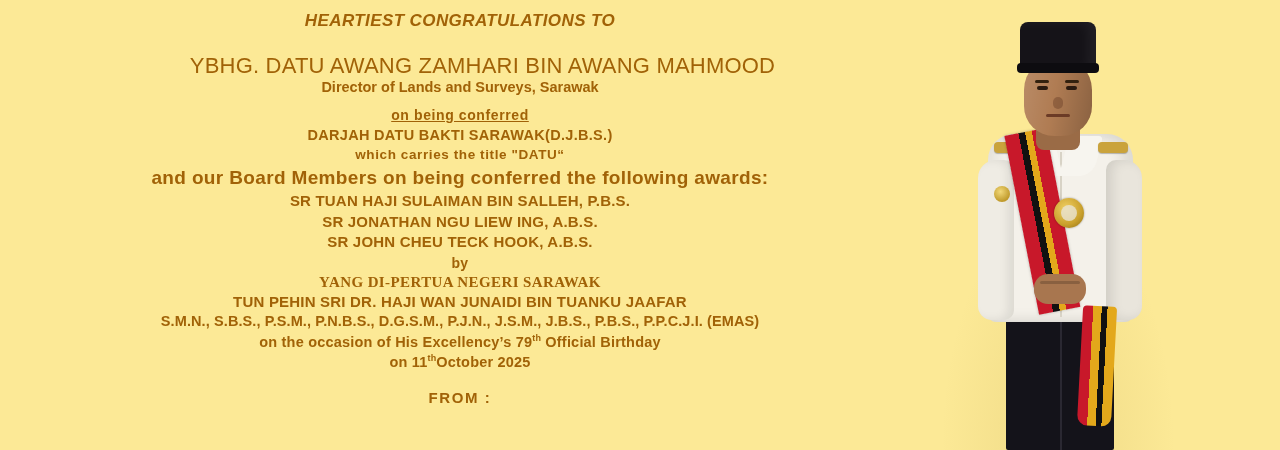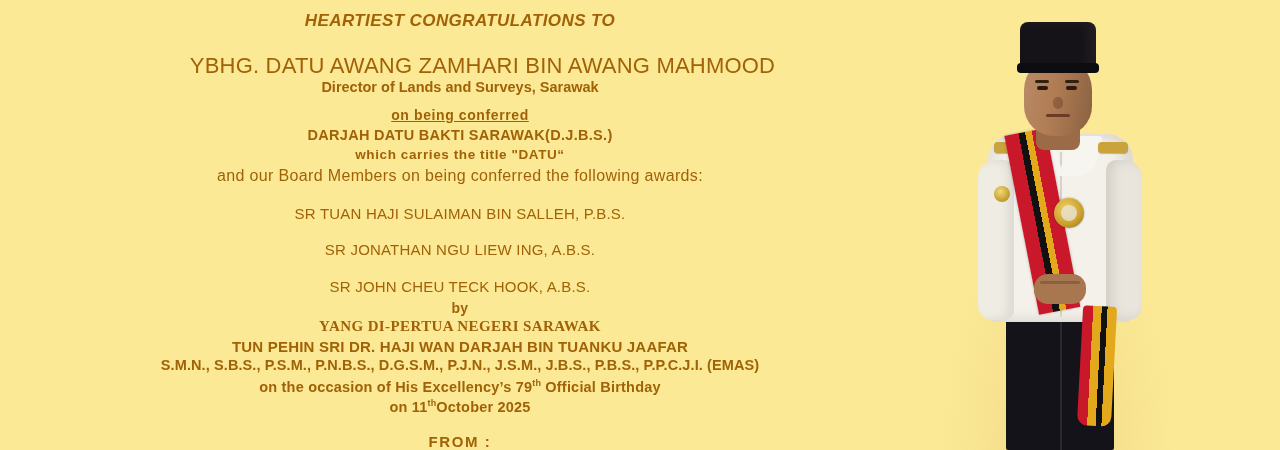--- a/index.html
+++ b/index.html
@@ -70,28 +70,28 @@
     letter-spacing: 0.3px;
   }
   .l-title {
     margin-top: 3px;
     font-size: 13.5px;
     font-weight: bold;
     letter-spacing: 0.6px;
   }
   .l-members {
     margin-top: 4px;
-    font-size: 16px;
-    font-weight: normal;
+    font-size: 19px;
+    font-weight: bold;
     letter-spacing: 0.35px;
   }
   .l-awardee {
-    margin-top: 19px;
+    margin-top: 3px;
     font-size: 15px;
-    font-weight: normal;
+    font-weight: bold;
     letter-spacing: 0.2px;
   }
   .l-by {
     margin-top: 4px;
     font-size: 14px;
     font-weight: bold;
     letter-spacing: 0.4px;
   }
   .l-tyt {
     margin-top: 3px;
@@ -425,21 +425,21 @@
 
     <div class="line l-members">and our Board Members on being conferred the following awards:</div>
 
     <div class="line l-awardee">SR TUAN HAJI SULAIMAN BIN SALLEH, P.B.S.</div>
     <div class="line l-awardee">SR JONATHAN NGU LIEW ING, A.B.S.</div>
     <div class="line l-awardee">SR JOHN CHEU TECK HOOK, A.B.S.</div>
 
     <div class="line l-by">by</div>
 
     <div class="line l-ydp">YANG DI-PERTUA NEGERI SARAWAK</div>
-    <div class="line l-tun">TUN PEHIN SRI DR. HAJI WAN DARJAH BIN TUANKU JAAFAR</div>
+    <div class="line l-tun">TUN PEHIN SRI DR. HAJI WAN JUNAIDI BIN TUANKU JAAFAR</div>
     <div class="line l-honours">S.M.N., S.B.S., P.S.M., P.N.B.S., D.G.S.M., P.J.N., J.S.M., J.B.S., P.B.S., P.P.C.J.I. (EMAS)</div>
 
     <div class="line l-occasion"><span>on the occasion of His Excellency’s 79</span><sup>th</sup><span> Official Birthday</span></div>
 
     <div class="line l-date"><span>on 11</span><sup>th</sup><span>October 2025</span></div>
 
     <div class="line l-from">FROM :</div>
 
   </div>
 

